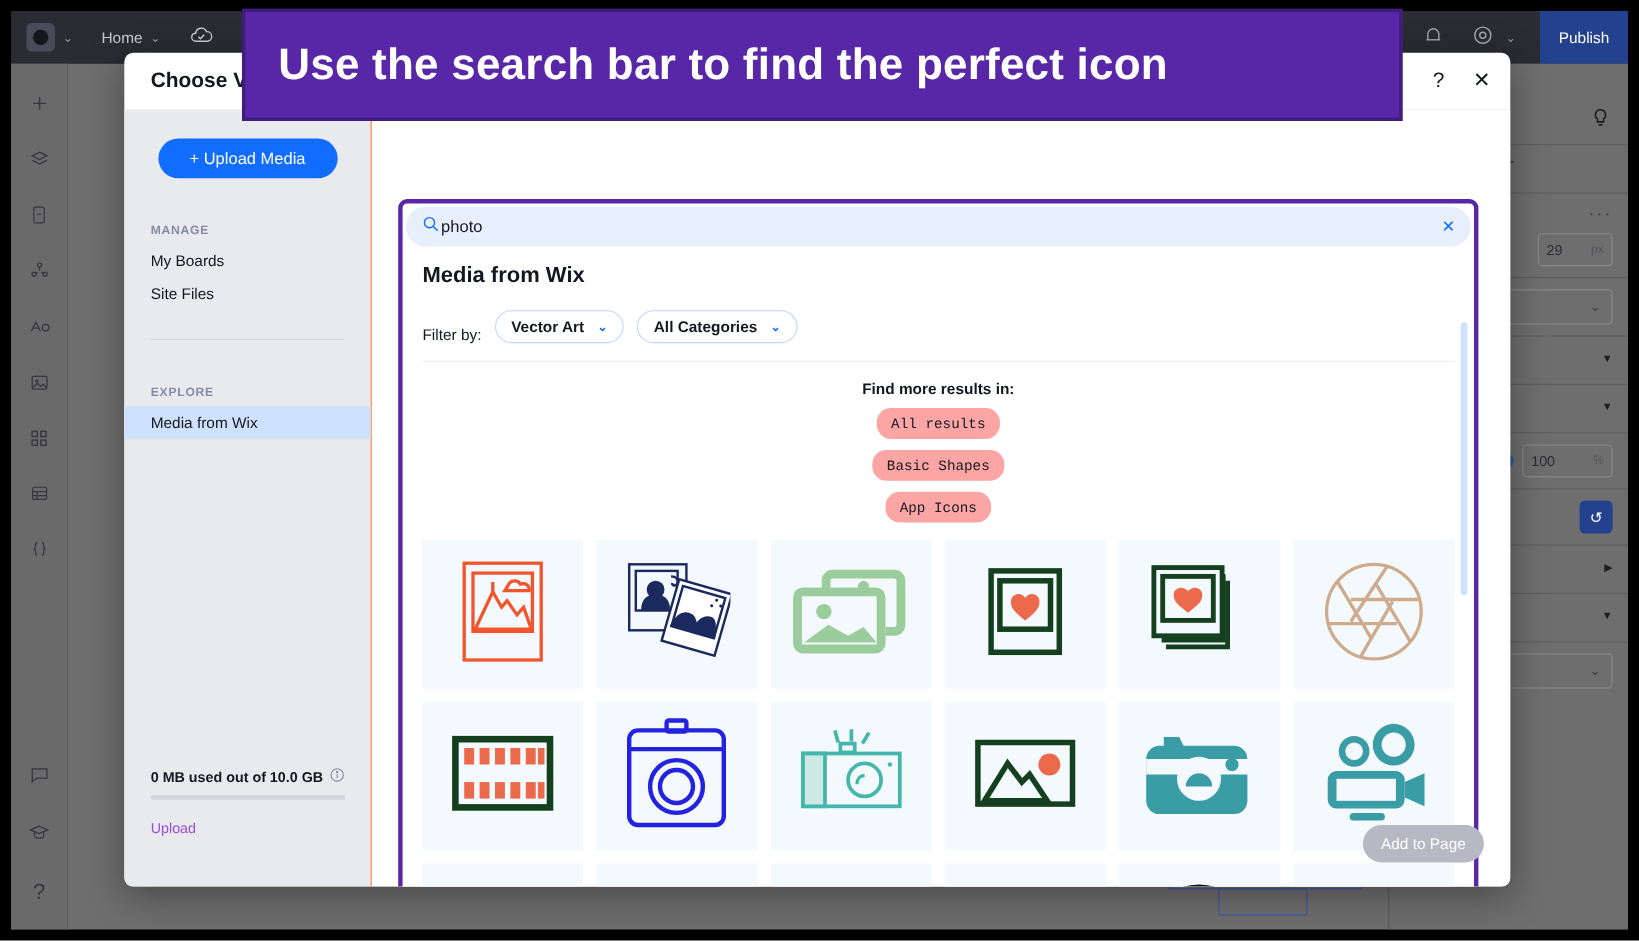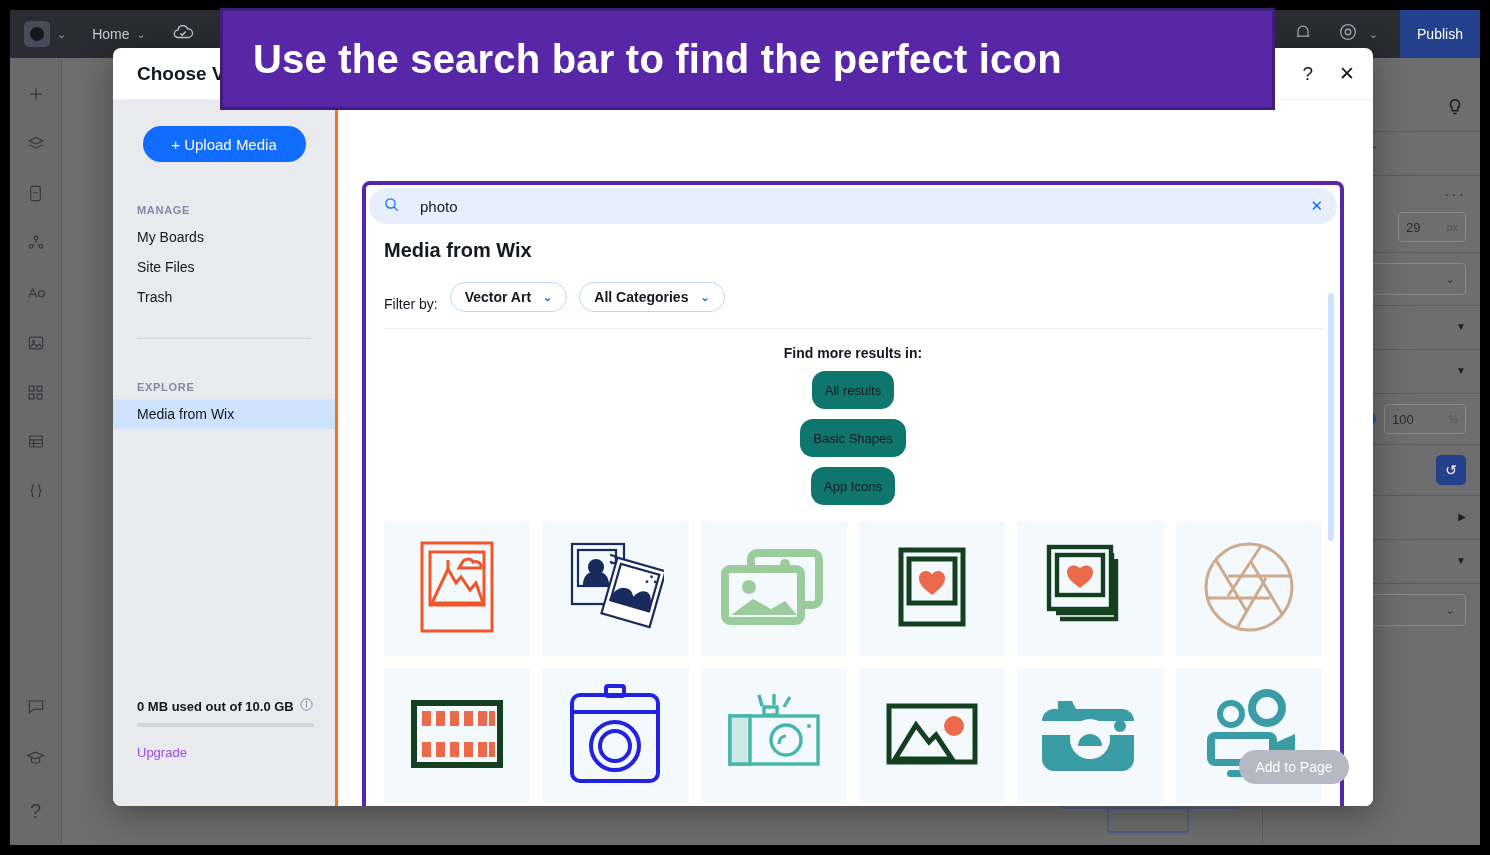--- a/index.html
+++ b/index.html
@@ -101,21 +101,21 @@
   }
   #modal-title { font-size: 19px; font-weight: bold; color: #131720; }
   #modal-header .hdr-right { margin-left: auto; display: flex; align-items: center; gap: 26px; }
   .hdr-btn { font-size: 19px; color: #131720; line-height: 1; }
 
   #modal-body { display: flex; height: 706px; }
 
   
   #side {
     width: 225px; background: #e9eaee; position: relative; flex: 0 0 225px;
-    border-right: 3px solid #f97316;
+    border-right: 1px solid #f97316;
   }
   #upload {
     margin: 26px auto 0; width: 163px; height: 36px; border-radius: 18px;
     background: #116dff; color: #fff; font-size: 15px;
     display: flex; align-items: center; justify-content: center;
   }
   .grp-label {
     margin: 42px 0 6px 24px; font-size: 11px; letter-spacing: .7px;
     color: #868aa5; font-weight: bold;
   }
@@ -134,40 +134,40 @@
   
   #content { flex: 1; position: relative; background: #fff; }
   #hl-box {
     position: absolute; left: 24px; top: 81px; width: 982px; height: 633px;
     border: 4px solid #5727a8; border-radius: 8px; overflow: hidden; background:#fff;
   }
   #searchbar {
     height: 36px; margin: 3px; background: #e7eefc; border-radius: 18px;
     display: flex; align-items: center; padding: 0 14px;
   }
-  #searchbar .sv { margin-left: 20px; font-size: 15px; color: #131720; }
+  #searchbar .sv { margin-left: 1px; font-size: 15px; color: #131720; }
   #searchbar .clr { margin-left: auto; color: #116dff; font-size: 15px; }
 
   #results { padding: 12px 18px 0 18px; height: 586px; overflow: hidden; position: relative; }
   #res-title { font-size: 20px; font-weight: bold; color: #131720; }
   #res-sub { margin-top: 8px; font-size: 15px; color: #3b3f4e; }
   #filter-row { margin-top: 20px; display: flex; align-items: flex-end; gap: 12px; }
   #filter-row .fl { font-size: 14px; color: #131720; }
   .pill {
     height: 30px; border: 1px solid #bfd6fb; border-radius: 16px;
     display: flex; align-items: center; gap: 12px; padding: 0 14px;
     font-size: 14px; font-weight: bold; color: #131720;
   }
   .pill .cv { color: #116dff; font-size: 11px; }
   #hr { margin: 16px 0 0; height: 1px; background: #eceef1; }
   #findrow { margin-top: 16px; display: flex; align-items: center; gap: 10px; flex-direction: column; }
   #findrow .fl { font-size: 14px; font-weight: bold; color: #131720; }
   .chip {
-    height: 38px; border-radius: 13px; background: #0f766e; color: #131720;
-    font-size: 13px; display: flex; align-items: center; padding: 0 13px;
+    height: 28px; border-radius: 13px; background: #fca5a5; color: #131720;
+    font-size: 13px; display: flex; align-items: center; padding: 0 13px; font-family: Liberation Mono, monospace;
   }
   #grid {
     margin-top: 16px; display: grid; grid-template-columns: repeat(6, 1fr);
     gap: 12px;
   }
   .cell {
     height: 135px; background: #f4f9fe; display: flex;
     align-items: center; justify-content: center;
   }
   #vscroll {
@@ -389,37 +389,36 @@
     </div>
   </div>
 
   <div id="modal-body">
 
     <div id="side">
       <div id="upload">+ Upload Media</div>
       <div class="grp-label">MANAGE</div>
       <div class="side-item">My Boards</div>
       <div class="side-item">Site Files</div>
-      <div class="side-item">Trash</div>
       <div class="side-div"></div>
       <div class="grp-label">EXPLORE</div>
       <div class="side-item sel">Media from Wix</div>
       <div id="side-foot">
         <div class="storage-row">
           <span>0 MB used out of 10.0 GB</span>
           <span>
             <svg width="15" height="15" viewBox="0 0 24 24" fill="none" stroke="#868aa5" stroke-width="1.6">
                 <circle cx="12" cy="12" r="9"></circle>
                 <path d="M12 10.5v6"></path>
                 <circle cx="12" cy="7.6" r=".9" fill="#868aa5"></circle>
               </svg>
           </span>
         </div>
         <div class="storage-bar"></div>
-        <div id="upgrade">Upgrade</div>
+        <div id="upgrade">Upload</div>
       </div>
     </div>
 
     <div id="content">
       <div id="hl-box">
 
         <div id="searchbar">
           <span>
             <svg width="17" height="17" viewBox="0 0 24 24" fill="none" stroke="#116dff" stroke-width="1.8">
                 <circle cx="10.5" cy="10.5" r="6.5"></circle>

